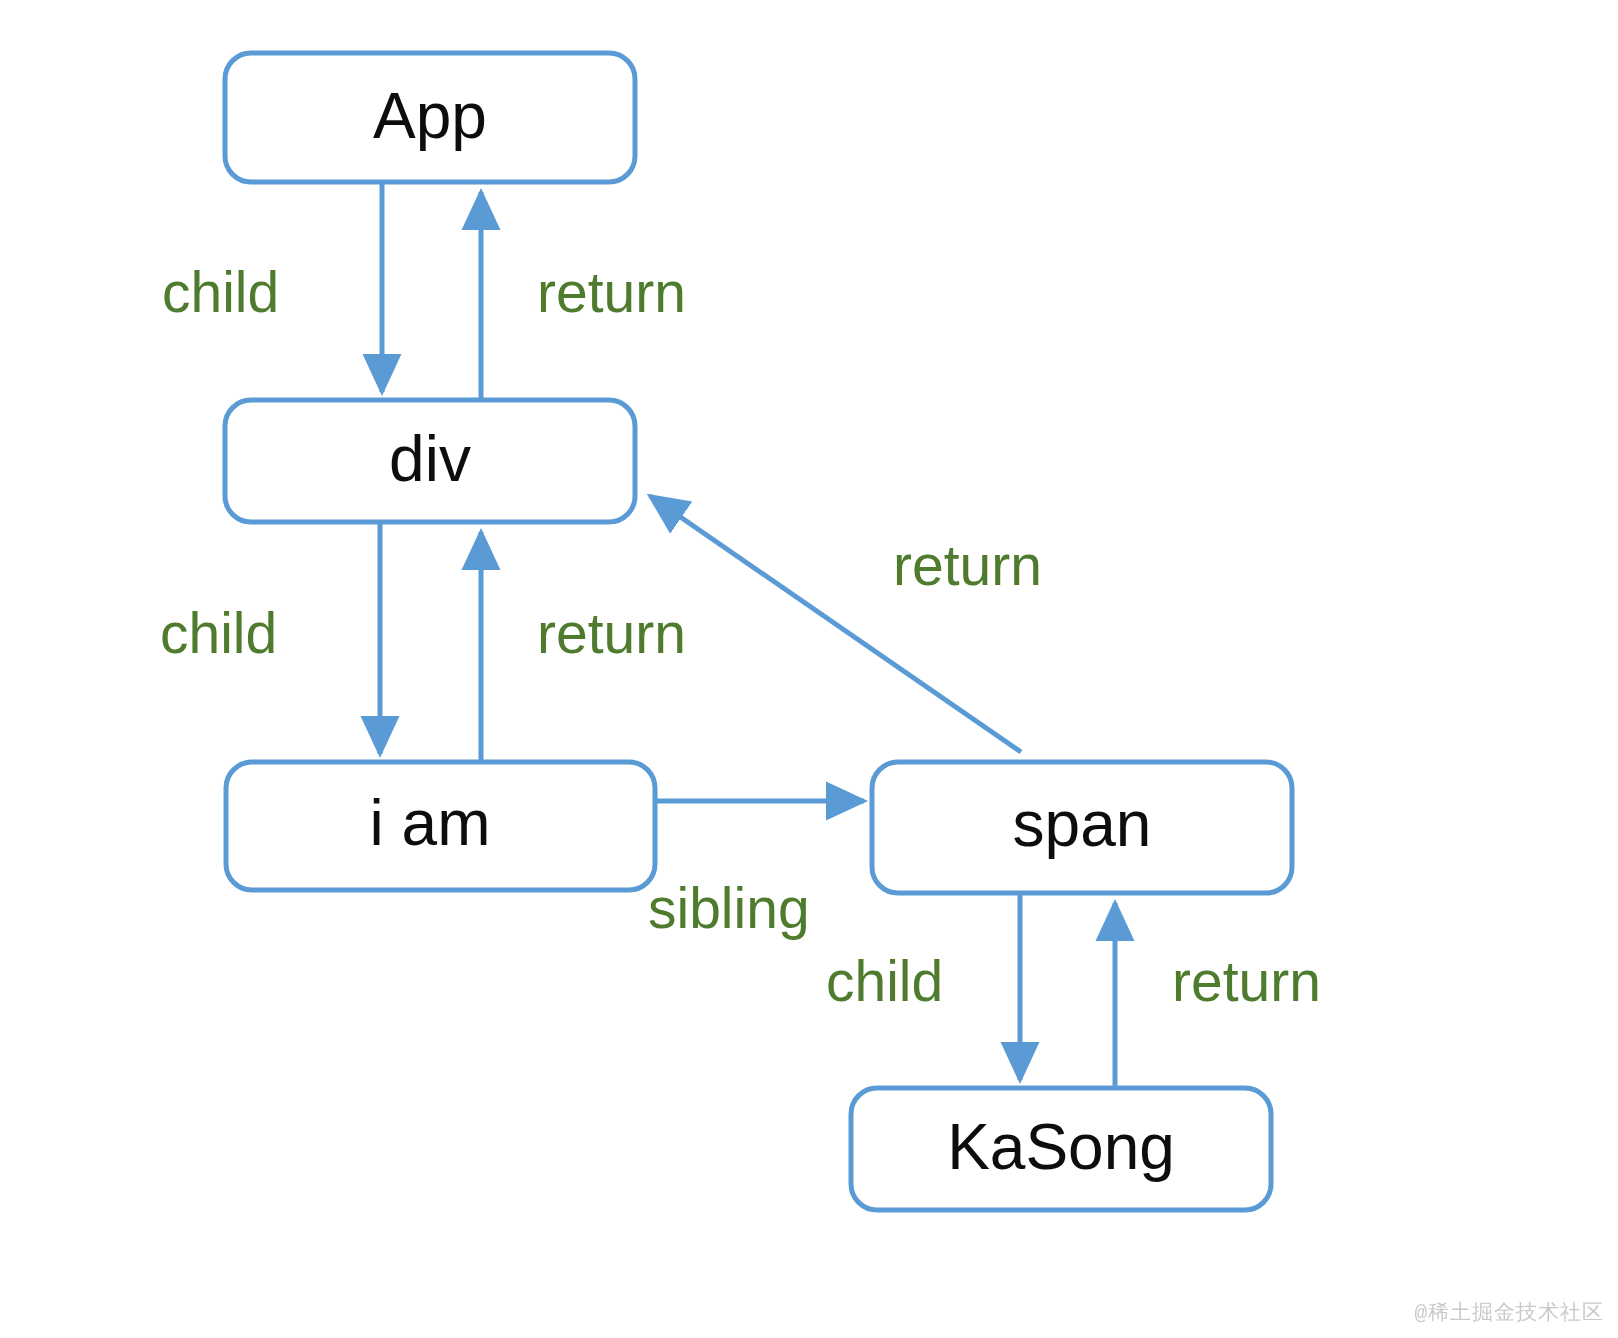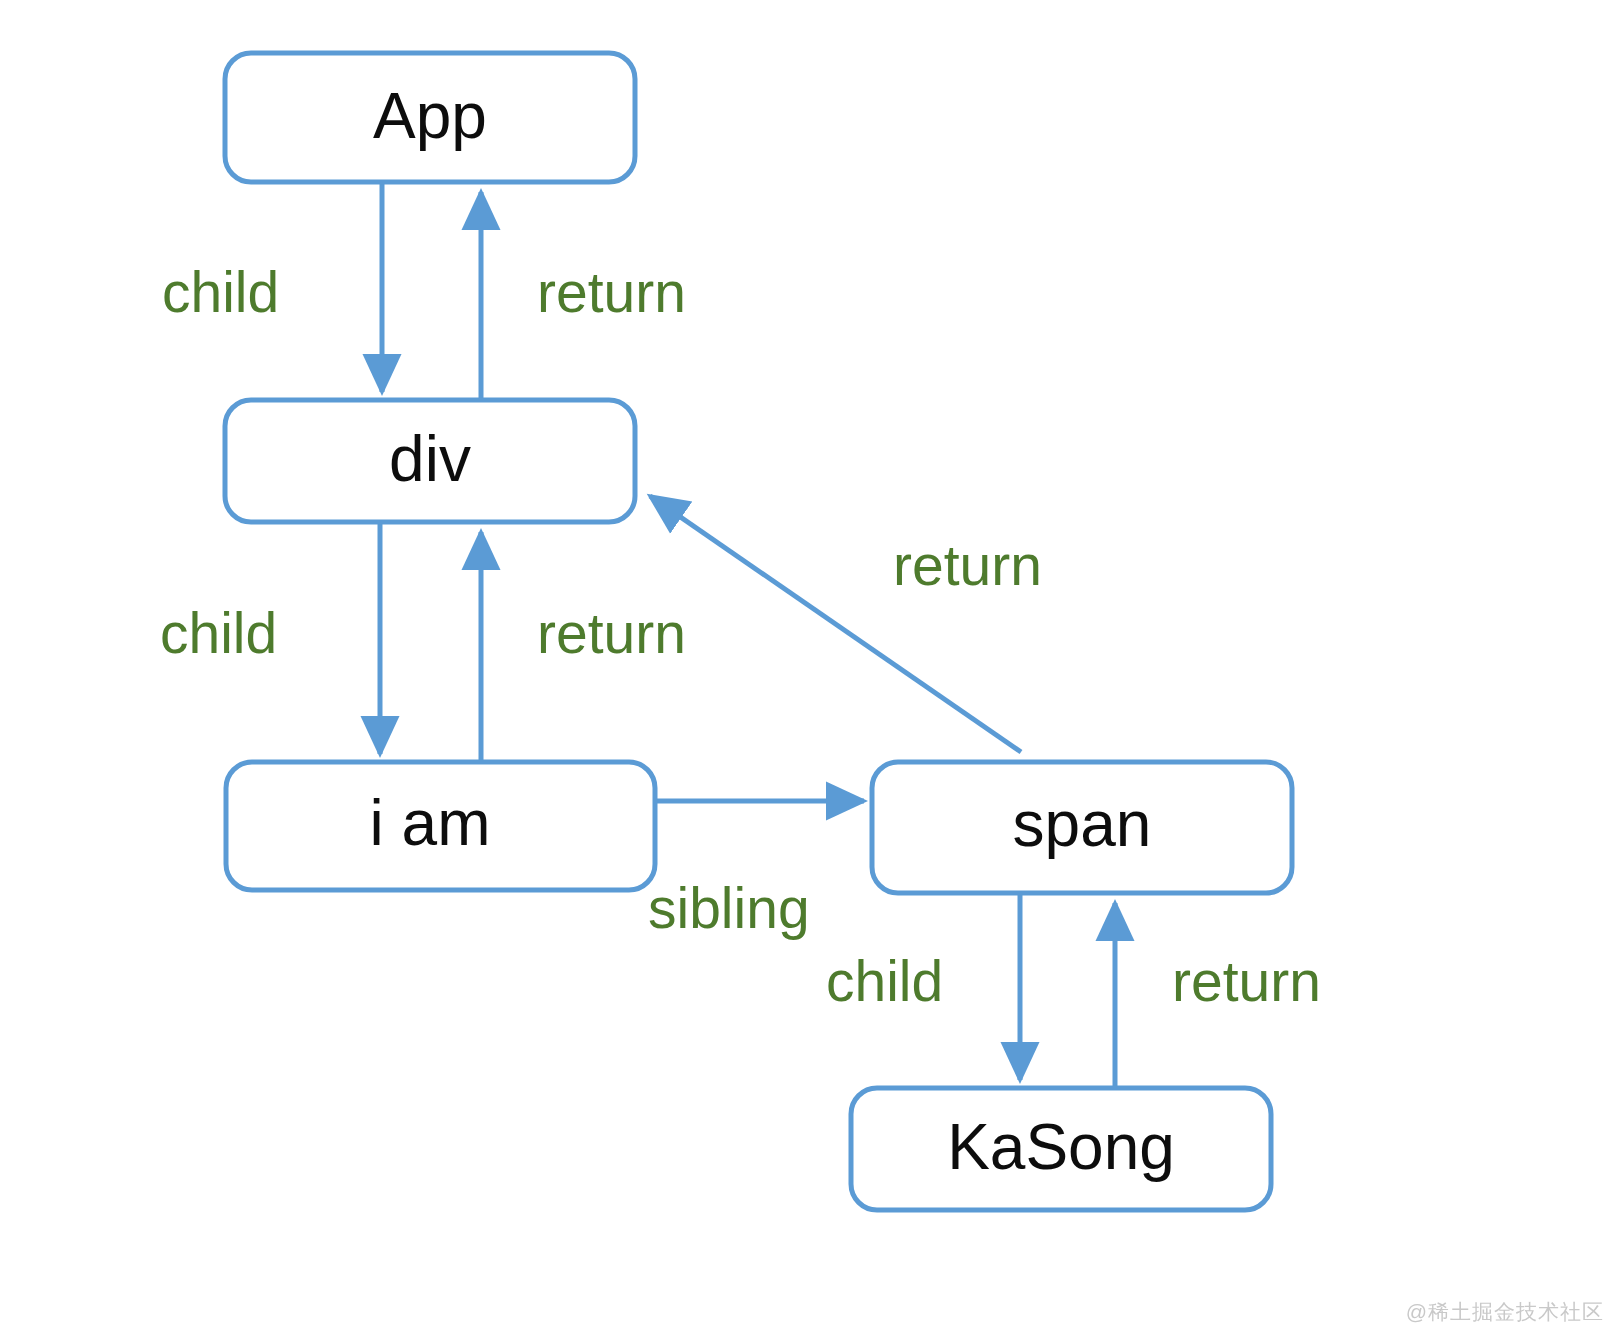--- a/index.html
+++ b/index.html
@@ -44,21 +44,21 @@
     fill: #4E7B2D;
     font-family: "Liberation Sans", sans-serif;
     font-size: 57px;
     dominant-baseline: middle;
   }
   .watermark-text {
     position: absolute;
     right: 14px;
     bottom: 12px;
     color: #c9c9c9;
-    font-family: Liberation Sans, sans-serif;
+    font-family: Liberation Mono, monospace;
     font-size: 21px;
     letter-spacing: 1px;
     white-space: nowrap;
     user-select: none;
   }
 </style>
 </head>
 <body>
 
 <div id="page">

